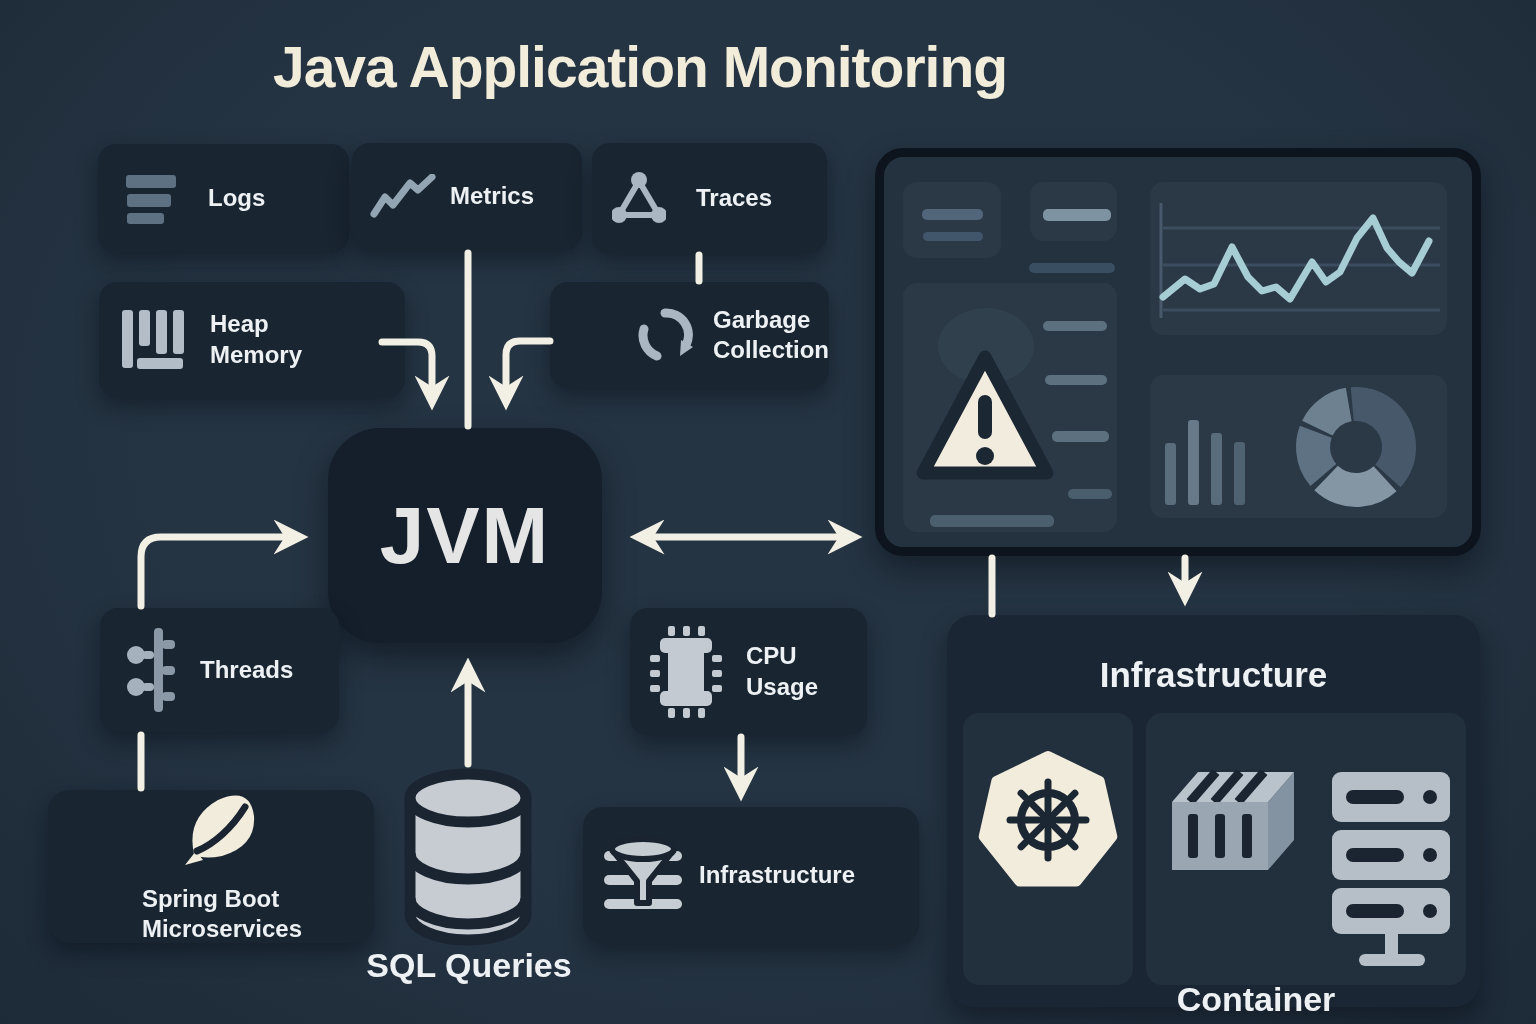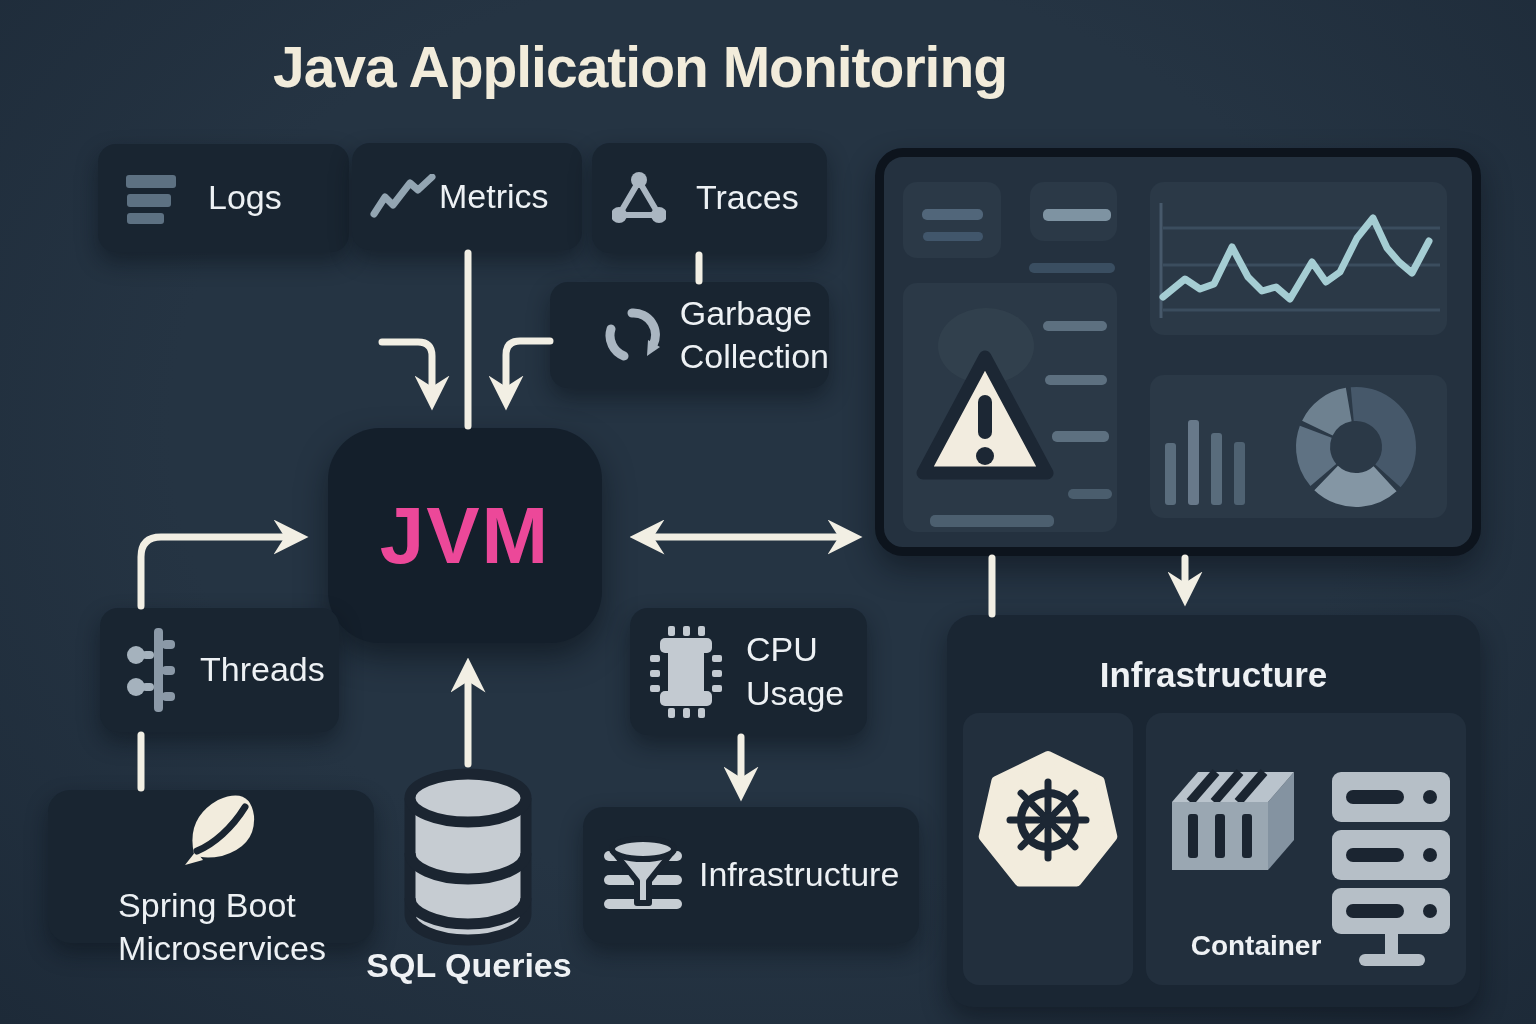--- a/index.html
+++ b/index.html
@@ -14,28 +14,28 @@
   .title{
     position:absolute;left:0;top:34px;width:1280px;text-align:center;
     font-size:57px;font-weight:800;color:#f2ecdb;letter-spacing:-1px;margin:0;
   }
   .box{
     position:absolute;display:flex;align-items:center;
     background:#192531;border-radius:18px;
     box-shadow:0 10px 22px rgba(7,13,21,.45);
     color:#edf1f4;
   }
-  .box .lbl{font-size:34px;font-weight:400;line-height:1.27;}
+  .box .lbl{font-size:24px;font-weight:700;line-height:1.27;}
   .box .icon{flex:0 0 auto;display:block;}
   .jvm-box{
     position:absolute;display:flex;align-items:center;justify-content:center;
     background:#141f2b;border-radius:52px;
     box-shadow:0 14px 30px rgba(6,11,18,.5);
   }
-  .jvm-box .lbl{font-size:80px;font-weight:800;color:#ec4899;letter-spacing:2px;}
+  .jvm-box .lbl{font-size:80px;font-weight:800;color:#e5e5e5;letter-spacing:2px;}
   .free-label{position:absolute;text-align:center;font-weight:700;color:#eef1f4;}
   .panel{
     position:absolute;background:#24313f;border:9px solid #0d141d;border-radius:28px;
     box-shadow:0 14px 30px rgba(6,11,18,.45);
   }
   .card{position:absolute;background:#2b3947;border-radius:14px;}
   .bar{position:absolute;border-radius:5px;}
   .blob{position:absolute;background:#34434f;border-radius:50%;opacity:.75;}
   .infra-panel{
     position:absolute;background:#1a2633;border-radius:26px;
@@ -54,37 +54,50 @@
 
   <div class="box" style="left:98px;top:144px;width:225px;height:108px;padding-left:26px;gap:30px;">
     <svg class="icon" width="54" height="52" viewBox="0 0 54 52">
       <rect x="2" y="3" width="50" height="13" rx="3" fill="#5d7182"></rect>
       <rect x="3" y="22" width="44" height="13" rx="3" fill="#5d7182"></rect>
       <rect x="3" y="41" width="37" height="11" rx="3" fill="#5d7182"></rect>
     </svg>
     <span class="lbl">Logs</span>
   </div>
 
-  <div class="box" style="left:352px;top:143px;width:212px;height:107px;padding-left:18px;gap:3px;">
+  <div class="box" style="left:352px;top:143px;width:212px;height:107px;padding-left:18px;gap:14px;">
     <svg class="icon" width="66" height="46" viewBox="0 0 66 46">
       <polyline points="4,40 15,23 23,31 40,9 48,16 62,3" fill="none" stroke="#93a5b2" stroke-width="7" stroke-linecap="round" stroke-linejoin="round"></polyline>
     </svg>
     <span class="lbl">Metrics</span>
   </div>
 
   <div class="box" style="left:592px;top:143px;width:215px;height:110px;padding-left:20px;gap:30px;">
     <svg class="icon" width="54" height="52" viewBox="0 0 54 52">
       <polygon points="27,9 7,43 47,43" fill="none" stroke="#aab6c1" stroke-width="6" stroke-linejoin="round"></polygon>
       <circle cx="27" cy="8" r="8" fill="#aab6c1"></circle>
       <circle cx="7" cy="43" r="8" fill="#aab6c1"></circle>
       <circle cx="47" cy="43" r="8" fill="#aab6c1"></circle>
     </svg>
     <span class="lbl">Traces</span>
   </div>
 
+  <div class="box" style="left:99px;top:282px;width:283px;height:115px;padding-left:23px;gap:26px;">
+    <svg class="icon" width="62" height="60" viewBox="0 0 62 60">
+      <rect x="0" y="0" width="11" height="58" rx="3" fill="#b3bdc7"></rect>
+      <rect x="17" y="0" width="11" height="36" rx="3" fill="#b3bdc7"></rect>
+      <rect x="34" y="0" width="11" height="44" rx="3" fill="#b3bdc7"></rect>
+      <rect x="51" y="0" width="11" height="44" rx="3" fill="#b3bdc7"></rect>
+      <rect x="15" y="48" width="46" height="11" rx="3" fill="#b3bdc7"></rect>
+    </svg>
+    <span class="lbl">
+      <span>Heap</span><br>
+      <span>Memory</span>
+    </span>
+  </div>
 
   <div class="box" style="left:550px;top:282px;width:255px;height:106px;padding-left:24px;gap:20px;justify-content:flex-end;">
     <svg class="icon" width="56" height="56" viewBox="0 0 56 56">
       <path d="M 28 6 A 22 22 0 0 1 49 38" fill="none" stroke="#aab6c1" stroke-width="9" stroke-linecap="round"></path>
       <path d="M 20 49 A 22 22 0 0 1 7 22" fill="none" stroke="#aab6c1" stroke-width="9" stroke-linecap="round"></path>
       <polygon points="44,33 56,40 43,49" fill="#aab6c1"></polygon>
     </svg>
     <span class="lbl">
       <span>Garbage</span><br>
       <span>Collection</span>
@@ -240,21 +253,21 @@
     <g fill="#1b2531">
       <rect x="14" y="18" width="58" height="14" rx="7"></rect>
         <circle cx="98" cy="25" r="7"></circle>
       <rect x="14" y="76" width="58" height="14" rx="7"></rect>
         <circle cx="98" cy="83" r="7"></circle>
       <rect x="14" y="132" width="58" height="14" rx="7"></rect>
         <circle cx="98" cy="139" r="7"></circle>
     </g>
   </svg>
 
-  <div class="free-label" style="left:1150px;top:930px;width:212px;font-size:28px;">Container</div>
+  <div class="free-label" style="left:1150px;top:980px;width:212px;font-size:34px;">Container</div>
 
   <svg class="overlay" width="1536" height="1024" viewBox="0 0 1536 1024">
     <defs>
       <marker id="ah" viewBox="0 0 10 10" refX="7" refY="5" markerWidth="5" markerHeight="5" orient="auto-start-reverse">
         <path d="M0,0 L10,5 L0,10 L3.2,5 Z" fill="#f2efe4"></path>
       </marker>
     </defs>
 
     <g>
       <line x1="1161" y1="203" x2="1161" y2="318" stroke="#47596b" stroke-width="3"></line>

